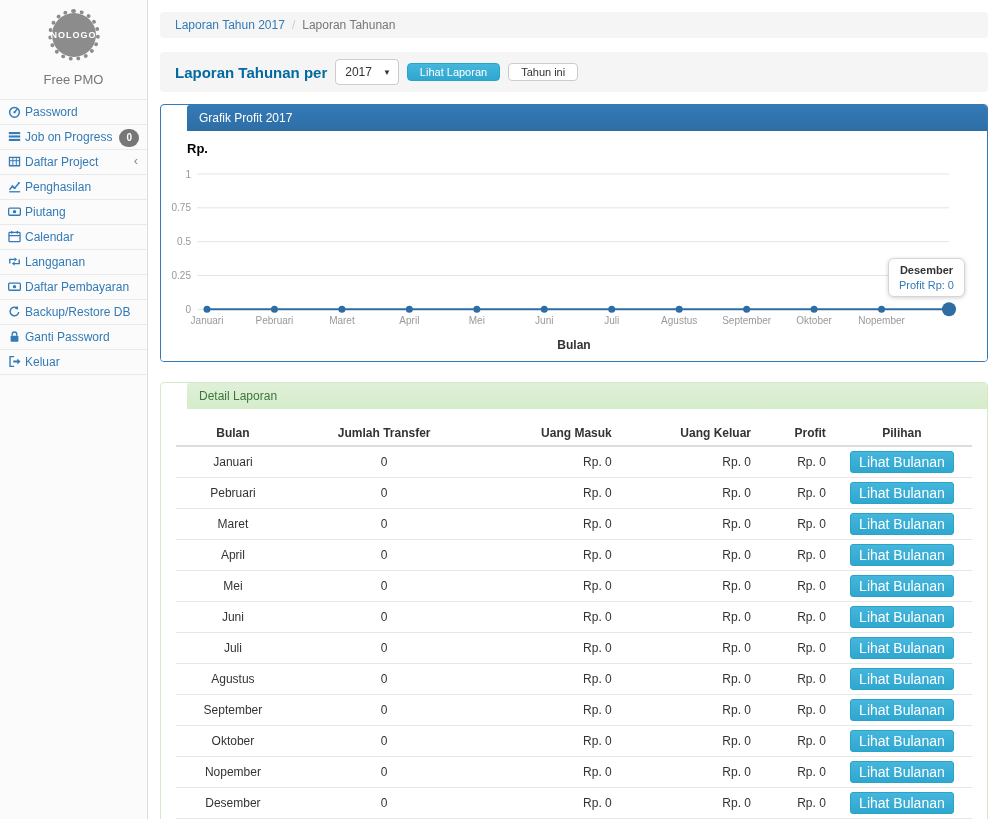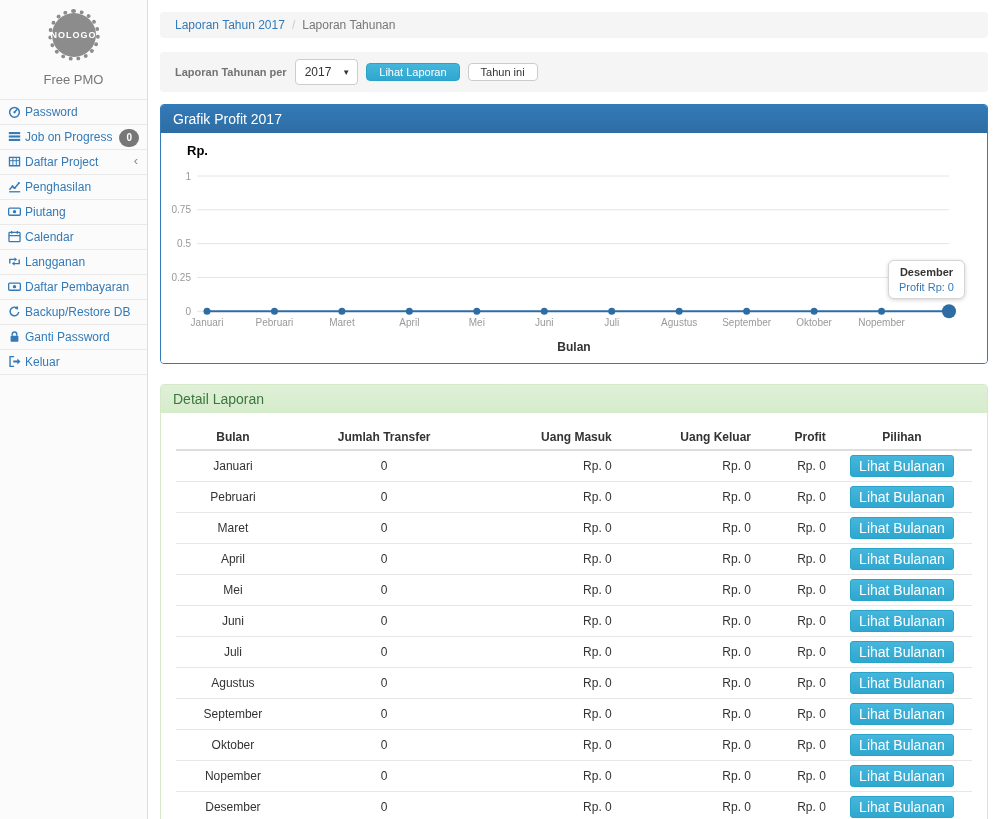--- a/index.html
+++ b/index.html
@@ -26,33 +26,33 @@
 
   
   main { flex: 1; padding: 0 12px; min-width: 0; }
   .breadcrumb { margin-top: 12px; background: #f5f5f5; border-radius: 4px;
     padding: 6px 15px; font-size: 12px; color: #777; }
   .breadcrumb a { color: #337ab7; text-decoration: none; cursor: pointer; }
   .breadcrumb .sep { margin: 0 7px; color: #ccc; }
 
   .filter-bar { margin-top: 14px; background: #f5f5f5; border-radius: 4px; padding: 7px 15px;
     display: flex; align-items: center; gap: 8px; }
-  .filter-label { color: #737373; font-weight: bold; font-size: 11px; }
+  .filter-label { color: #0369a1; font-weight: bold; font-size: 15px; }
   .select { background: #fff; border: 1px solid #ccc; border-radius: 4px; height: 26px;
     padding: 0 7px 0 9px; font-size: 12px; color: #333; display: inline-flex; align-items: center;
     gap: 11px; cursor: pointer; }
   .caret { font-size: 8px; color: #333; }
   .btn { height: 18px; padding: 0 12px; font-size: 11px; border-radius: 4px; cursor: pointer;
     border: 1px solid; font-family: "Liberation Sans", sans-serif; }
   .btn-info { background: linear-gradient(#45b6dc, #2fa7cf); border-color: #28a4c9; color: #fff; }
   .btn-default { background: #fff; border-color: #ccc; color: #333; }
 
   
   .panel { border-radius: 4px; border: 1px solid; }
-  .panel-heading { padding: 6px 12px; font-size: 14px; border-radius: 3px 3px 0 0; }
+  .panel-heading { padding: 6px 12px; font-size: 12px; border-radius: 3px 3px 0 0; margin-left: 26px; }
   .panel-primary { border-color: #337ab7; margin-top: 12px; }
   .panel-primary > .panel-heading { background: linear-gradient(#337ab7, #2e6da4); color: #fff; }
   .panel-success { border-color: #d6e9c6; margin-top: 20px; }
   .panel-success > .panel-heading { background: linear-gradient(#dff0d8, #d5ecca); color: #3c763d; }
 
   
   .chart-body { position: relative; height: 230px; background: #fff; border-radius: 0 0 3px 3px; }
   .ylab { position: absolute; top: 10px; left: 26px; font-weight: bold; font-size: 13px; color: #000000; }
   svg.chart { position: absolute; top: 30px; left: 0; }
   .xlab { position: absolute; top: 207px; width: 100%; text-align: center;

